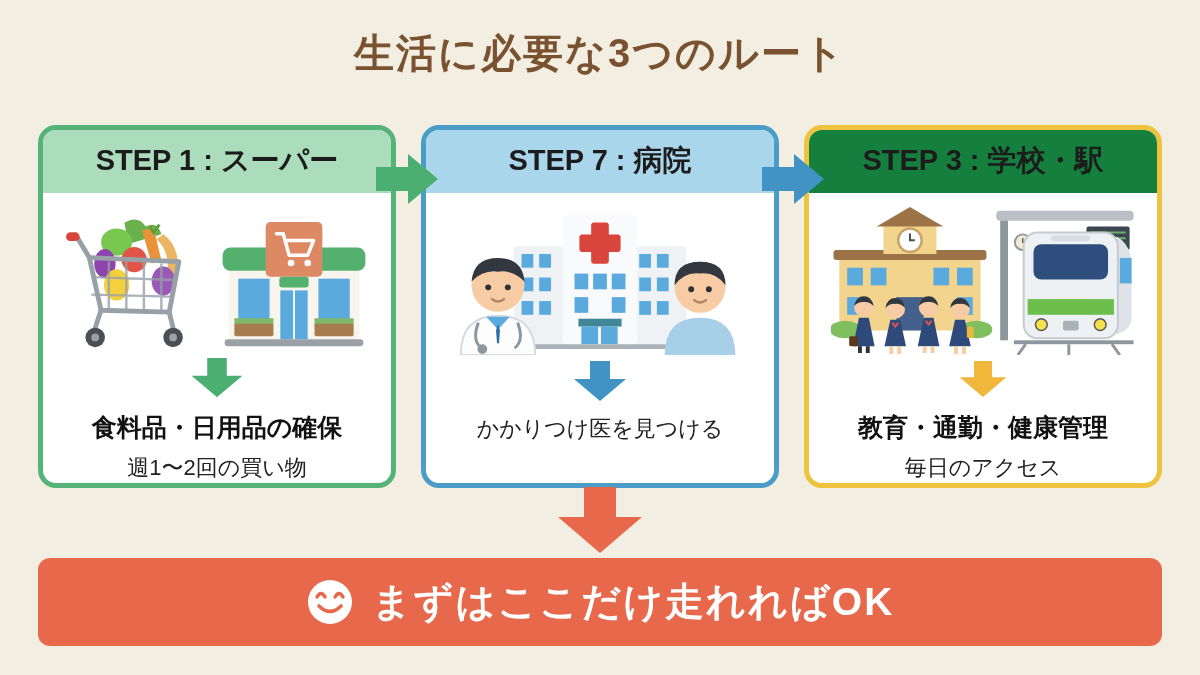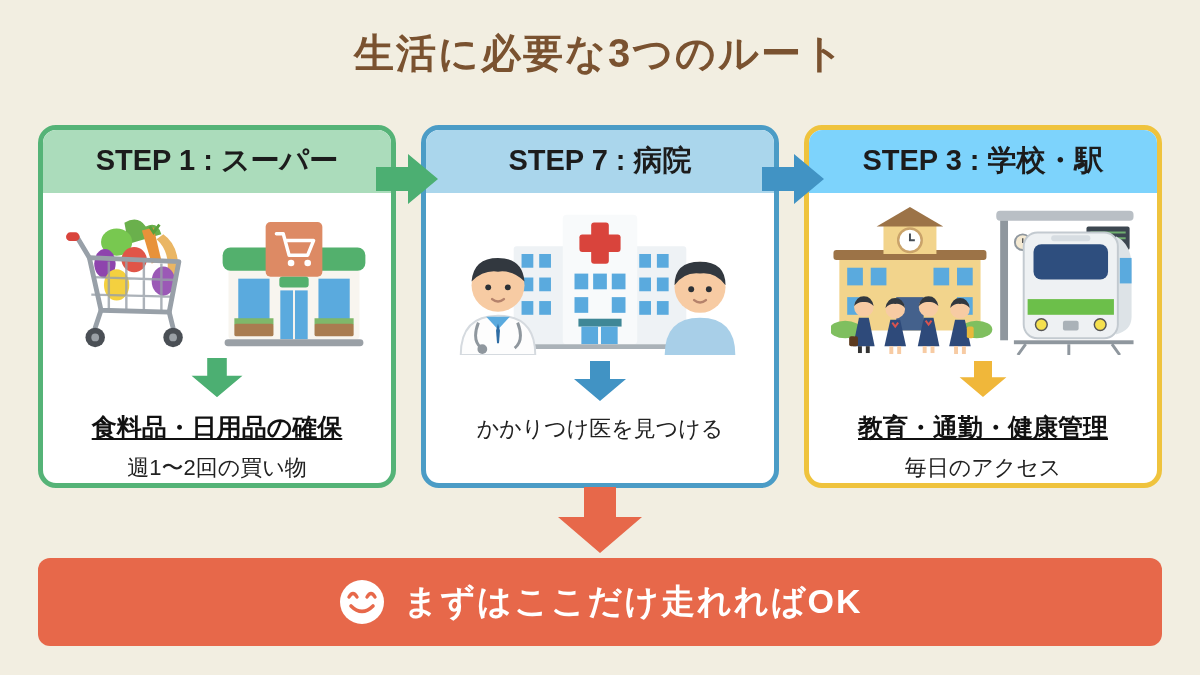--- a/index.html
+++ b/index.html
@@ -29,39 +29,39 @@
   .card-header {
     width:100%; text-align:center;
     font-size:29px; font-weight:bold; color:#1c1c1c;
     padding:11px 0 12px;
   }
   .card--green  { border-color:#55b377; }
   .card--green  .card-header { background:#abdcbb; }
   .card--blue   { border-color:#4b9cc6; }
   .card--blue   .card-header { background:#aad6ec; }
   .card--yellow { border-color:#efc33d; }
-  .card--yellow .card-header { background:#7dd3fc; }
+  .card--yellow .card-header { background:#15803d; }
   .card-art {
     height:152px; margin-top:10px;
     display:flex; align-items:flex-end; justify-content:center; gap:8px;
   }
   .card-down-arrow { margin:6px 0 4px; }
-  .card-main-text { font-size:25px; font-weight:bold; color:#111; margin-top:10px;text-decoration:underline; }
+  .card-main-text { font-size:25px; font-weight:bold; color:#111; margin-top:10px; }
   .card-sub-text  { font-size:22px; color:#222; margin-top:9px; }
   .flow-arrow { position:absolute; top:150px; z-index:3; }
   .flow-arrow--1 { left:376px; }
   .flow-arrow--2 { left:762px; }
   .big-down-arrow { position:absolute; top:487px; left:600px; transform:translateX(-50%); }
   .banner {
     position:absolute; left:38px; right:38px; top:558px; height:88px;
     background:#e7684a; border-radius:12px;
     display:flex; align-items:center; justify-content:center; gap:18px;
   }
   .banner-text {
-    color:#ffffff; font-size:34px; font-weight:bold; letter-spacing:2px;
+    color:#ffffff; font-size:39px; font-weight:bold; letter-spacing:2px;
   }
 </style>
 </head>
 <body>
 
 <div class="page-title">生活に必要な3つのルート</div>
 
 <div class="cards-row">
 
   <div class="step-card card--green">

